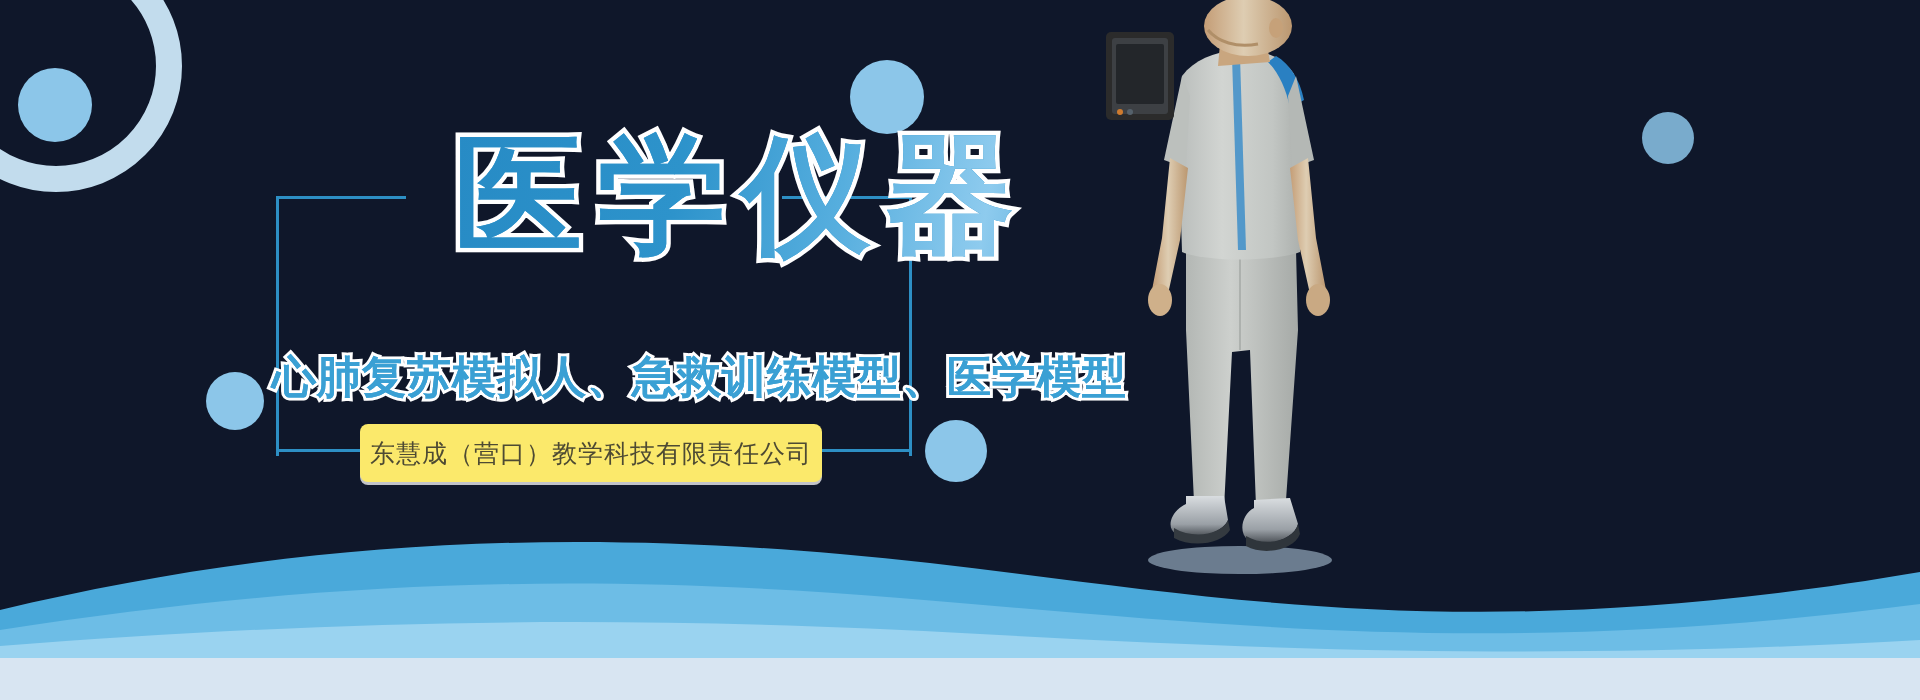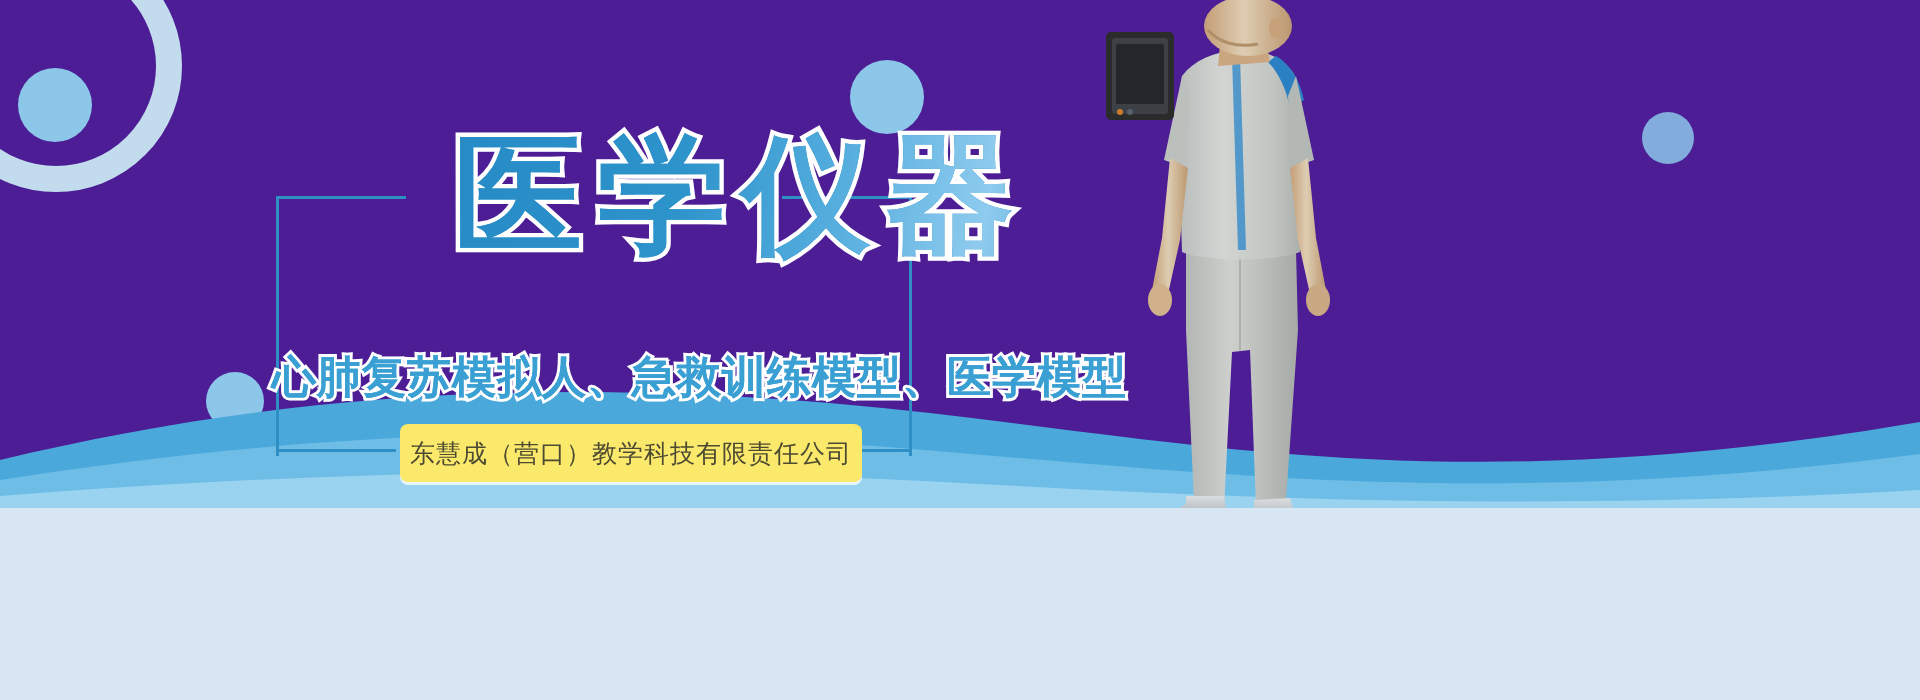--- a/index.html
+++ b/index.html
@@ -2,22 +2,22 @@
 <html><head>
 <meta charset="utf-8">
 <style>
   html,body{margin:0;padding:0;}
   body{
     width:1920px;height:700px;overflow:hidden;
     font-family:"Liberation Sans","DejaVu Sans",sans-serif;
     background:#d8e5f2;
   }
   #banner{
-    position:relative;width:1920px;height:508px;overflow:hidden;
-    background:#4c1d95;
+    position:relative;width:1920px;height:658px;overflow:hidden;
+    background:#0f172a;
   }
 
   
   .deco{position:absolute;border-radius:50%;background:#8cc6e9;pointer-events:none;}
   .ring{position:absolute;border-radius:50%;border:26px solid #c2dced;background:transparent;}
 
   #wave-layer{position:absolute;left:0;bottom:0;width:1920px;height:300px;}
 
   
   #bracket{position:absolute;left:342px;top:232px;width:800px;height:260px;pointer-events:none;}
@@ -109,21 +109,21 @@
     <div class="b-line bl-h"></div>
     <div class="b-line br-h"></div>
   </div>
 
   <div id="title" style="left: 342px; top: 128px; width: 800px;">医学仪器</div>
   <div id="title-fill" style="left: 342px; top: 128px; width: 800px;">医学仪器</div>
 
   <div id="subtitle" style="left: 272px; top: 348px; width: 660px;">心肺复苏模拟人、急救训练模型、医学模型</div>
   <div id="subtitle-fill" style="left: 272px; top: 348px; width: 660px;">心肺复苏模拟人、急救训练模型、医学模型</div>
 
-  <div id="company-box" style="left: 360px; top: 424px; width: 462px; height: 58px; margin-left: 40px;">
+  <div id="company-box" style="left: 360px; top: 424px; width: 462px; height: 58px;">
     <div id="company-box-inner" style="width: 462px; height: 58px;">东慧成（营口）教学科技有限责任公司</div>
   </div>
 
   <svg id="figure" viewBox="0 0 300 700">
     <defs>
       <linearGradient id="suitg" x1="0" y1="0" x2="1" y2="0">
         <stop offset="0%" stop-color="#b9bdbb"></stop>
         <stop offset="35%" stop-color="#d2d5d2"></stop>
         <stop offset="75%" stop-color="#c2c6c3"></stop>
         <stop offset="100%" stop-color="#a9adaa"></stop>

